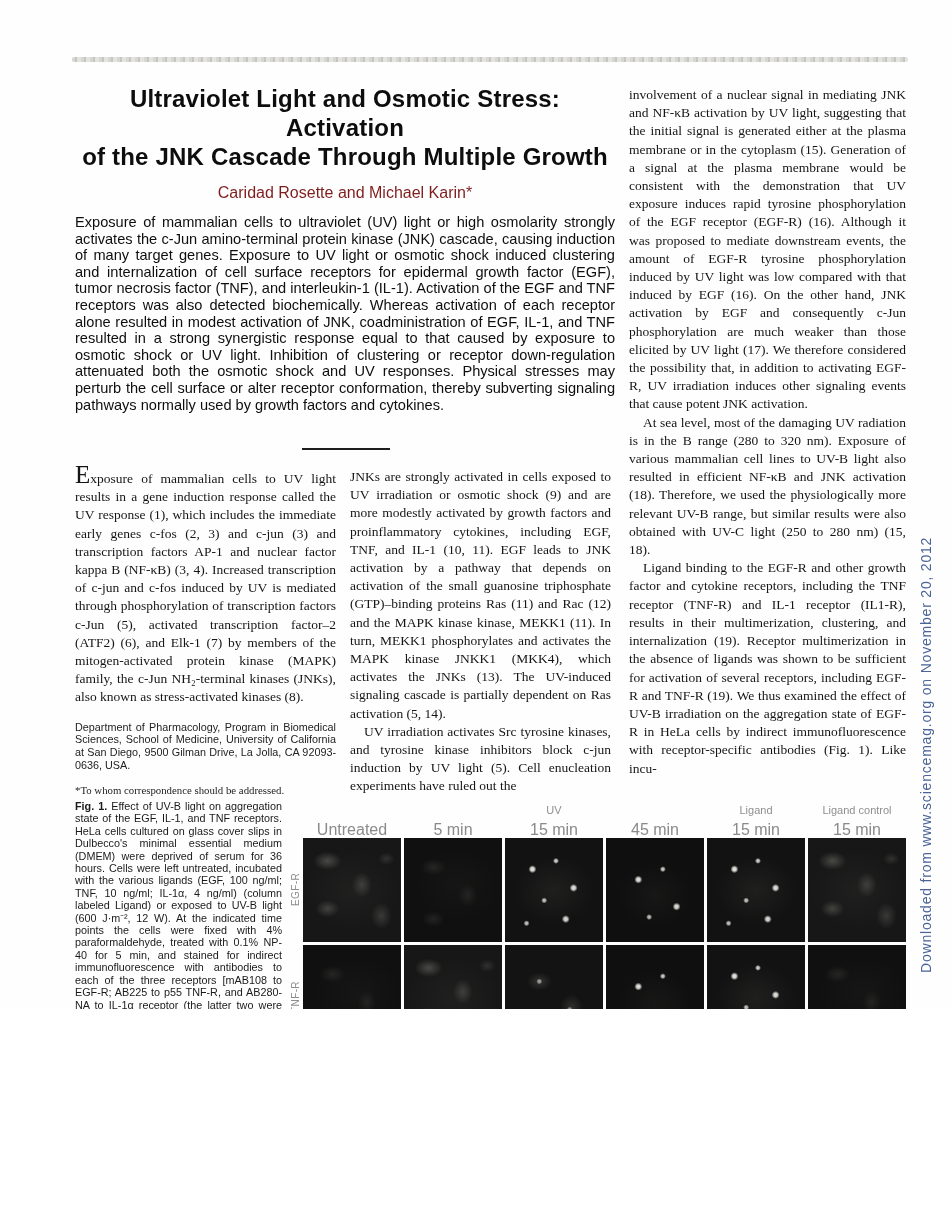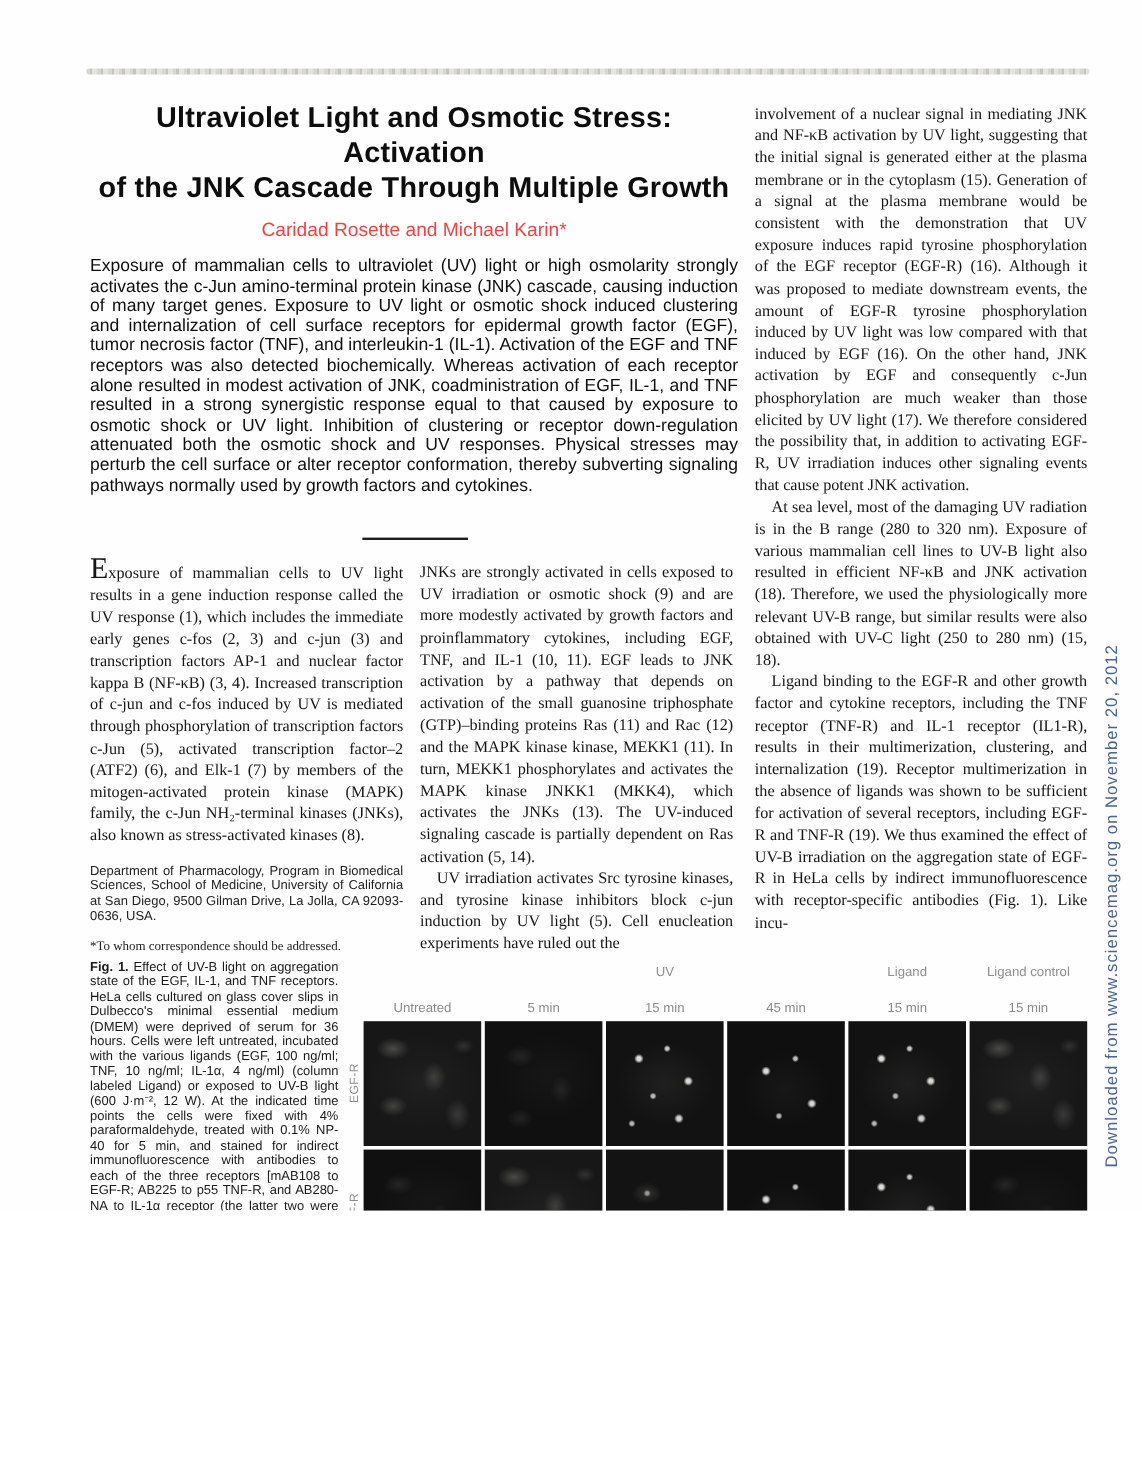--- a/index.html
+++ b/index.html
@@ -14,21 +14,21 @@
     opacity:.75; border-radius:2px;
   }
   
   .title-block { position:absolute; left:75px; top:84px; width:540px; text-align:center; }
   .title-line {
     font-family:"Liberation Sans", sans-serif; font-weight:bold;
     font-size:24px; line-height:29px; color:#0d0d0d; letter-spacing:.2px;
   }
   .authors {
     margin-top:13px; font-family:"Liberation Sans", sans-serif;
-    font-size:16px; color:#ef4444;
+    font-size:16px; color:#7f1d1d;
   }
   
   .abstract {
     position:absolute; left:75px; top:214px; width:540px;
     font-family:"Liberation Sans", sans-serif; font-size:14.6px; line-height:16.6px;
     text-align:justify; color:#0e0e0e;
   }
   .section-rule {
     position:absolute; left:302px; top:448px; width:88px; height:2px; background:#1d1d1d;
   }
@@ -60,21 +60,21 @@
     position:absolute; left:75px; top:1160px; width:832px;
     font-family:"Liberation Sans", sans-serif; font-size:10.8px; line-height:12.4px; color:#1a1a1a;
   }
   
   .figure-grid { position:absolute; left:290px; top:804px; width:616px; }
   .grid-groups { position:relative; height:13px; font-family:"Liberation Sans", sans-serif; font-size:11px; color:#8f8f8f; }
   .grid-groups span { position:absolute; top:0; text-align:center; }
   .g-uv       { left:114px; width:300px; }
   .g-ligand   { left:417px; width:98px; }
   .g-ligctl   { left:512px; width:110px; }
-  .grid-times { position:relative; height:14px; margin-top:17px; font-family:"Liberation Sans", sans-serif; font-size:11px; color:#8a8a8a; }
+  .grid-times { position:relative; height:14px; margin-top:4px; font-family:"Liberation Sans", sans-serif; font-size:16px; color:#8a8a8a; }
   .grid-times span { position:absolute; top:0; width:98px; text-align:center; }
   .t1 { left:13px; } .t2 { left:114px; } .t3 { left:215px; } .t4 { left:316px; } .t5 { left:417px; } .t6 { left:518px; }
   .grid-row { display:flex; gap:3px; margin-top:3px; height:104px; }
   .row-gutter { width:10px; display:flex; align-items:center; justify-content:center; }
   .row-label {
     writing-mode:vertical-rl; transform:rotate(180deg);
     font-family:"Liberation Sans", sans-serif; font-size:10px; color:#8d8d8d; letter-spacing:.4px; white-space:nowrap;
   }
   .micro { width:98px; height:104px; background-color:#131313; }
   

